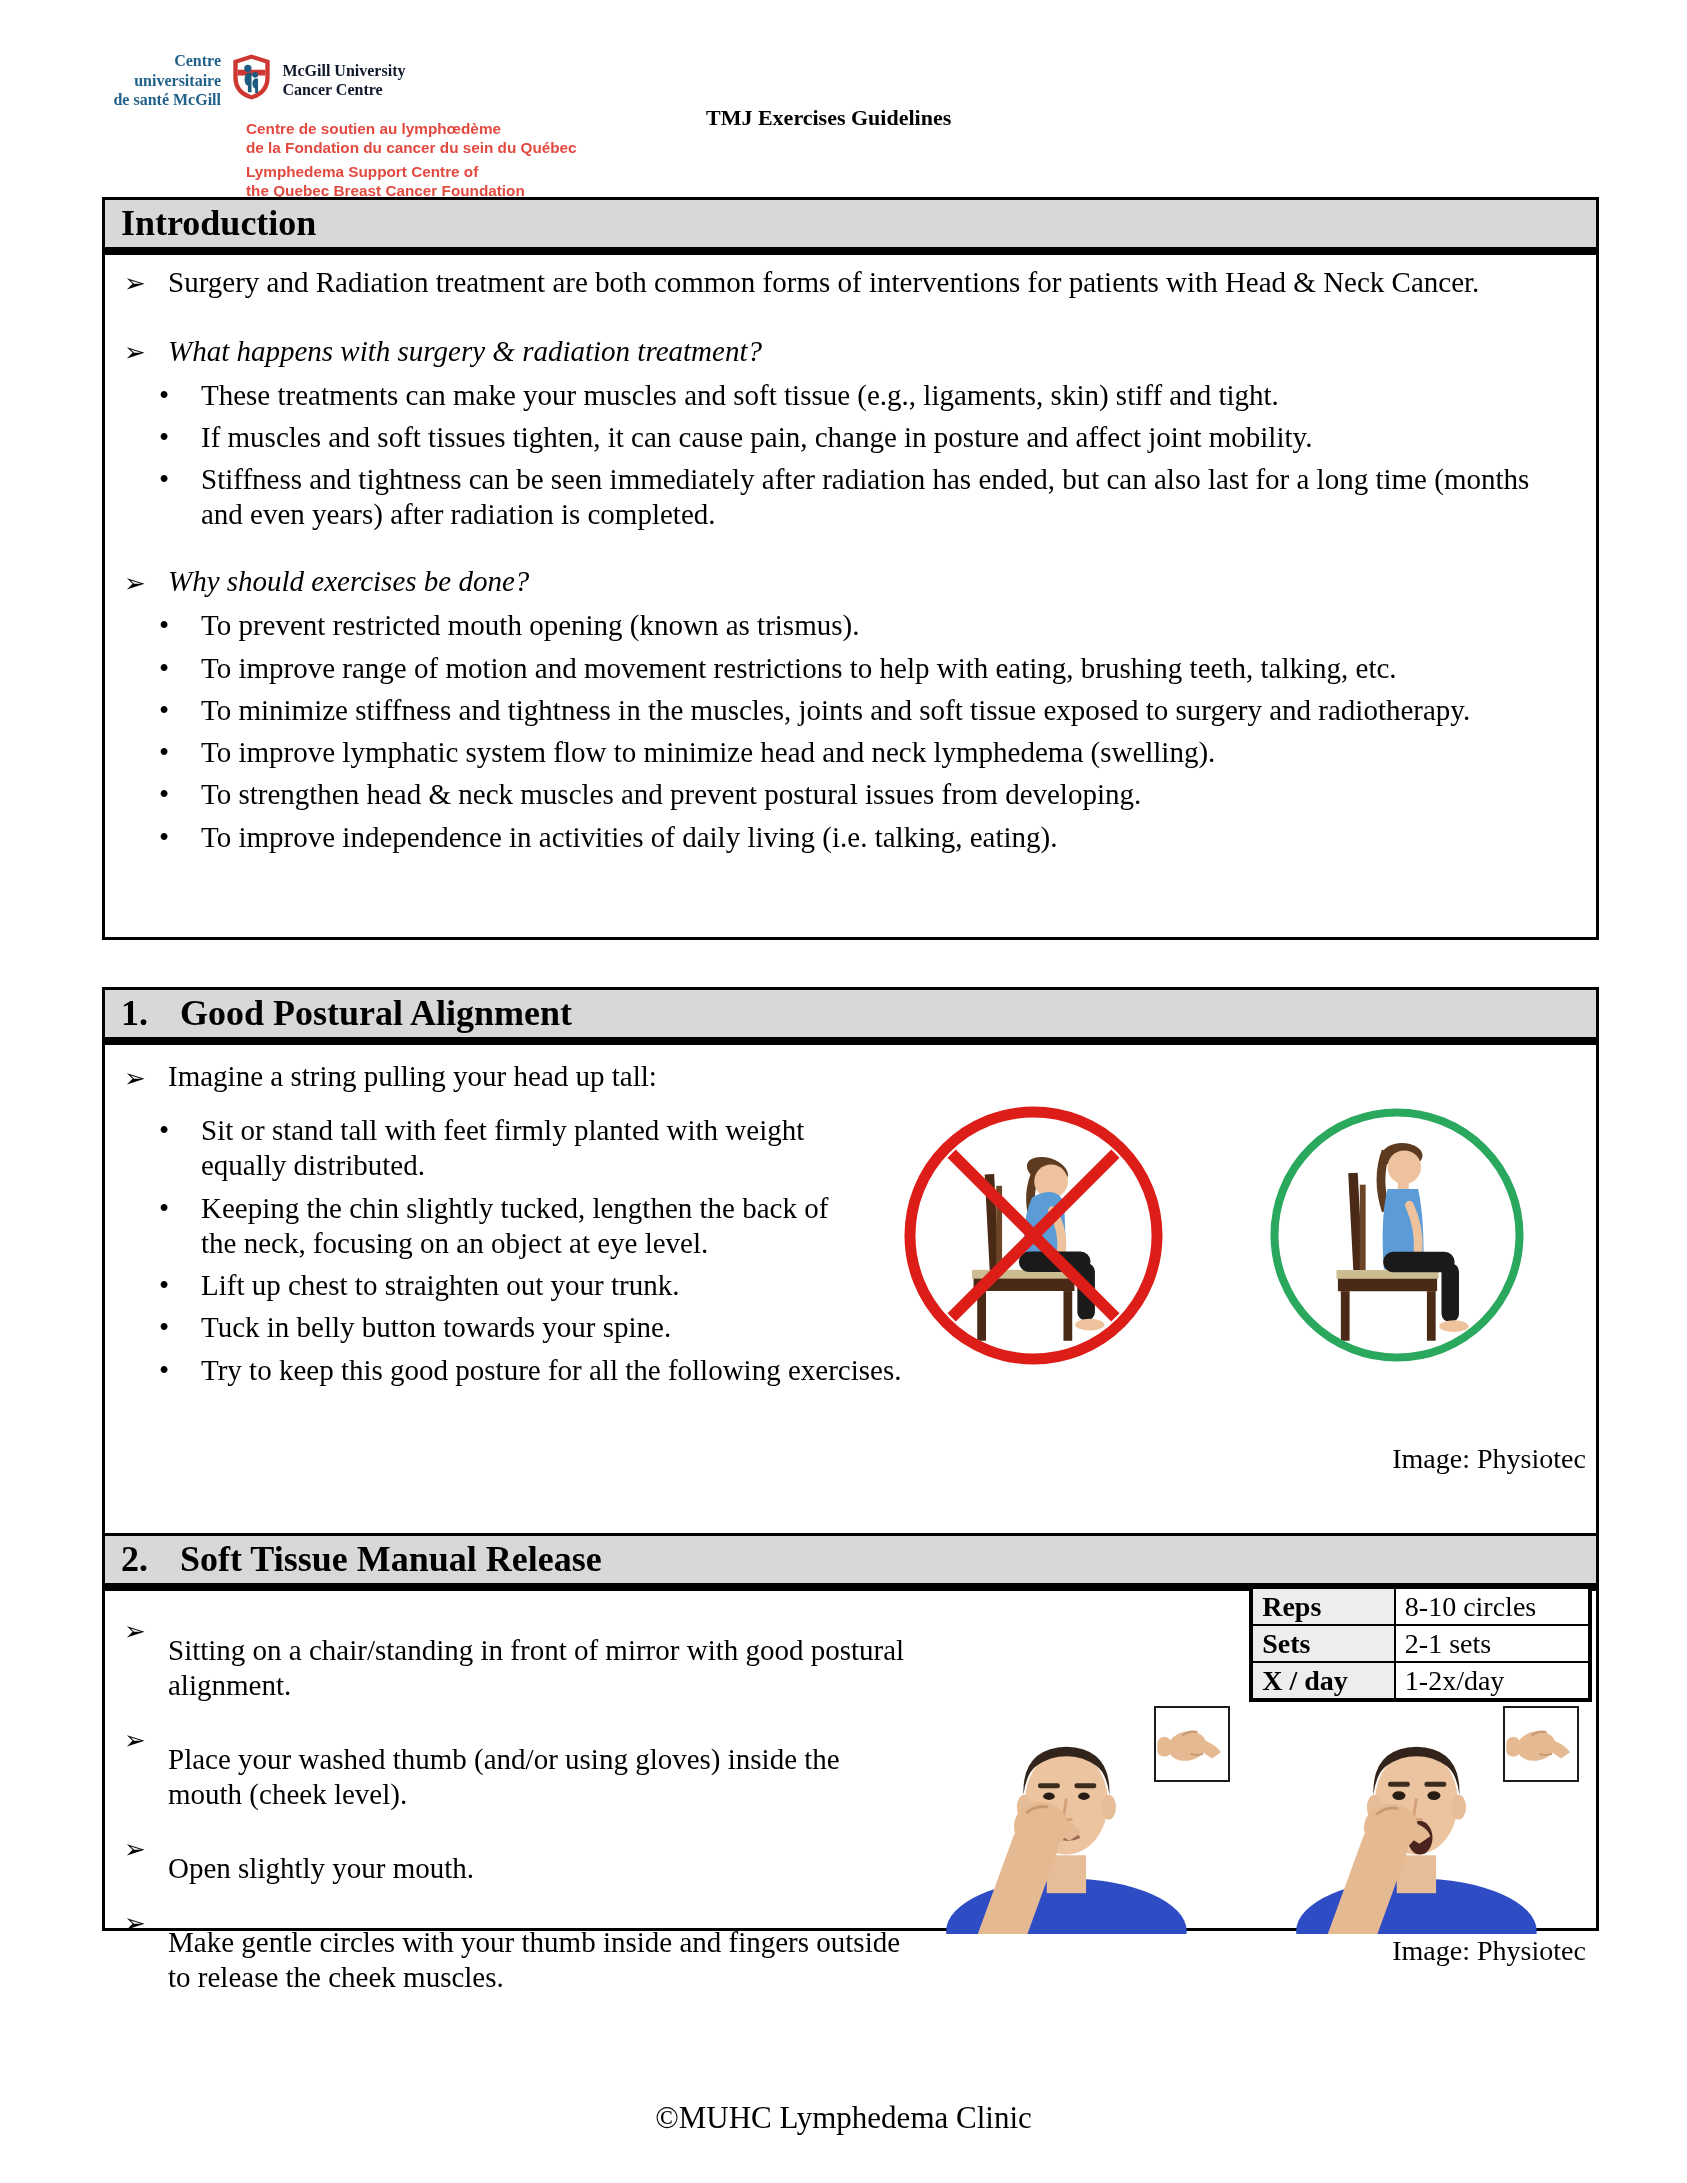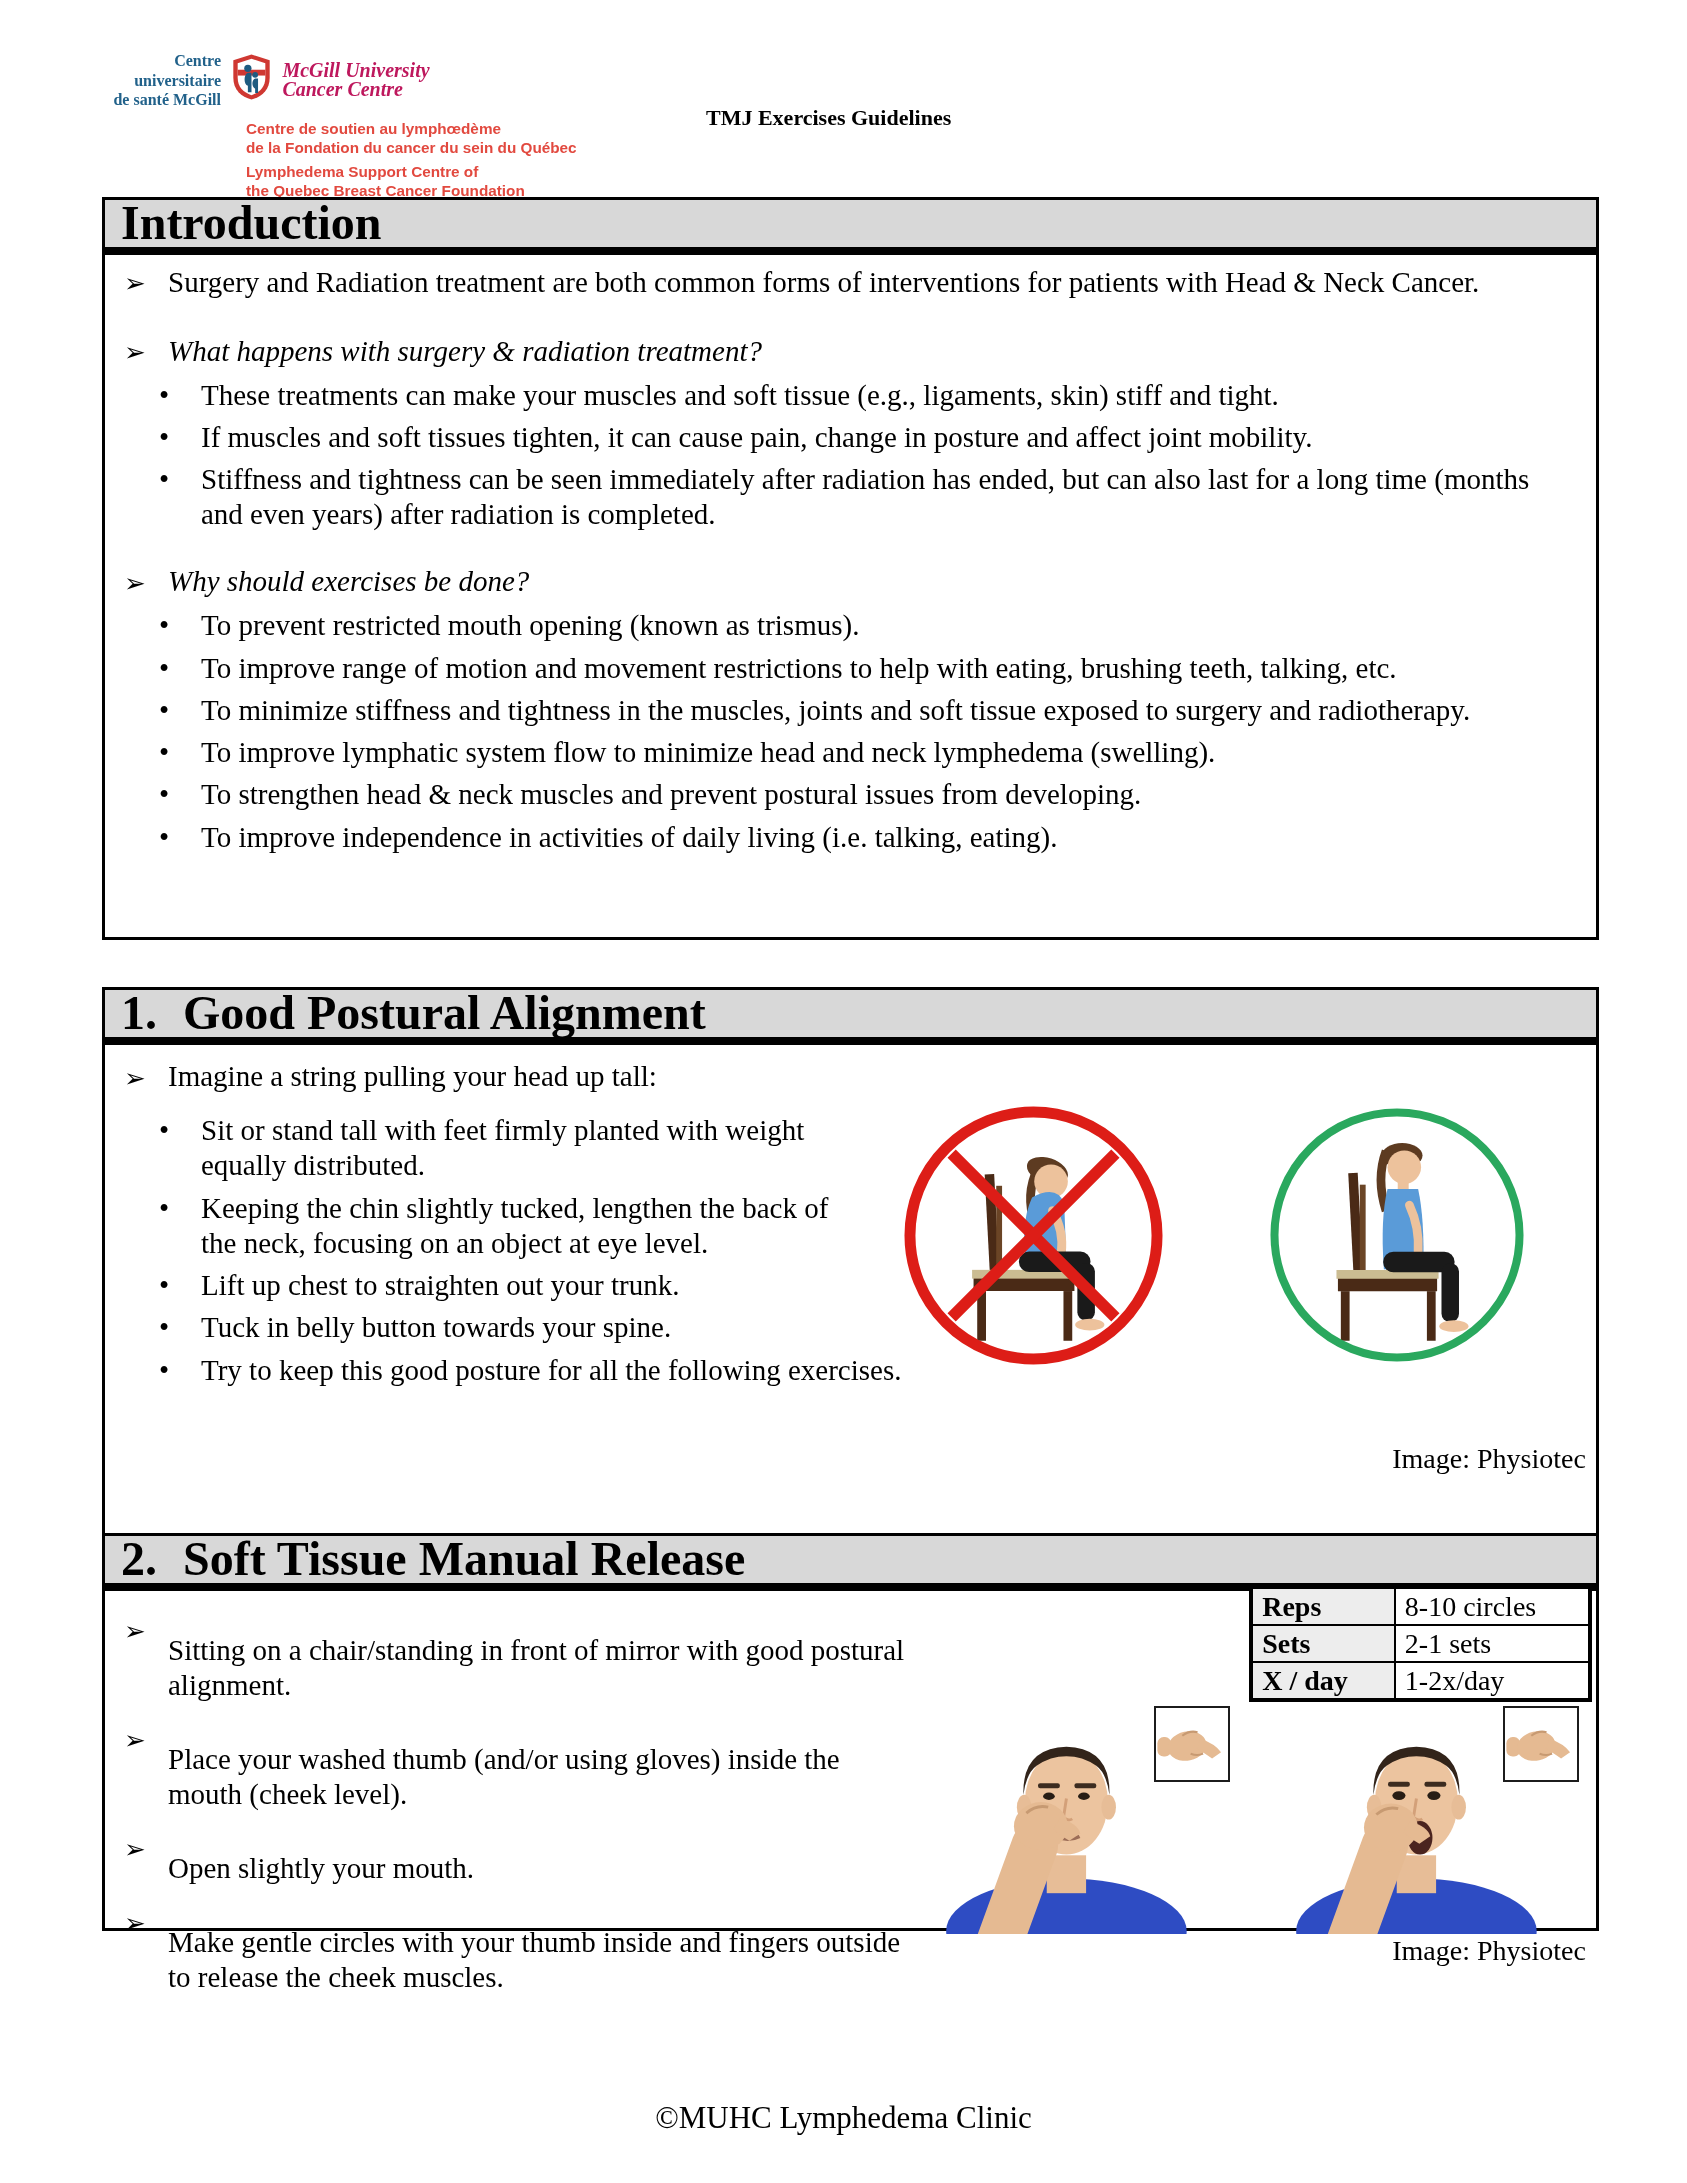--- a/index.html
+++ b/index.html
@@ -3,29 +3,29 @@
 <meta charset="utf-8">
 <style>
   html,body{margin:0;padding:0;background:#fff;}
   body{width:1687px;height:2183px;position:relative;font-family:"Liberation Serif",serif;color:#000;overflow:hidden;}
 
   
   .logo{position:absolute;left:93px;top:45px;}
   .logo-row{display:flex;align-items:center;}
   .logo-fr{width:128px;text-align:right;font-weight:bold;font-size:16px;line-height:19.7px;color:#21618a;margin-top:5.8px;}
   .logo-shield{width:41px;height:48px;margin:0 10.2px;flex:0 0 auto;}
-  .logo-en{font-weight:bold;font-size:20px;line-height:19.7px;color:#be185d;margin-top:5.8px;font-style:italic;}
+  .logo-en{font-weight:bold;font-size:16px;line-height:19.7px;color:#0f172a;margin-top:5.8px;}
   .logo-sub{margin-left:153px;margin-top:8.8px;font-family:"Liberation Sans",sans-serif;font-weight:bold;
             font-size:15.3px;line-height:19px;color:#e2493f;}
   .logo-sub .gap{height:5.1px;}
   .doc-title{position:absolute;left:706px;top:105px;font-size:22px;font-weight:bold;margin:0;}
 
   
   .box{position:absolute;left:102px;width:1497px;border:3.6px solid #000;box-sizing:border-box;background:#fff;}
-  .box-head{background:#d8d8d8;border-bottom:8.8px solid #000;font-weight:bold;font-size:48px;line-height:38px;
+  .box-head{background:#d8d8d8;border-bottom:8.8px solid #000;font-weight:bold;font-size:36px;line-height:38px;
             padding:4.4px 0 4.4px 16px;}
   .head-num{display:inline-block;min-width:50px;}
   .box-body{position:relative;font-size:29px;line-height:35px;}
   .intro{top:197px;height:743px;}
   .s1{top:987px;height:591px;}
   .s2{top:1533px;height:398px;}
   .intro .box-body{padding:10.2px 29px 0 19px;height:670px;}
   .s1 .box-body{padding:14.6px 0 0 19px;height:422px;}
   .s2 .box-body{padding:22px 0 0 19px;height:361px;}
 

